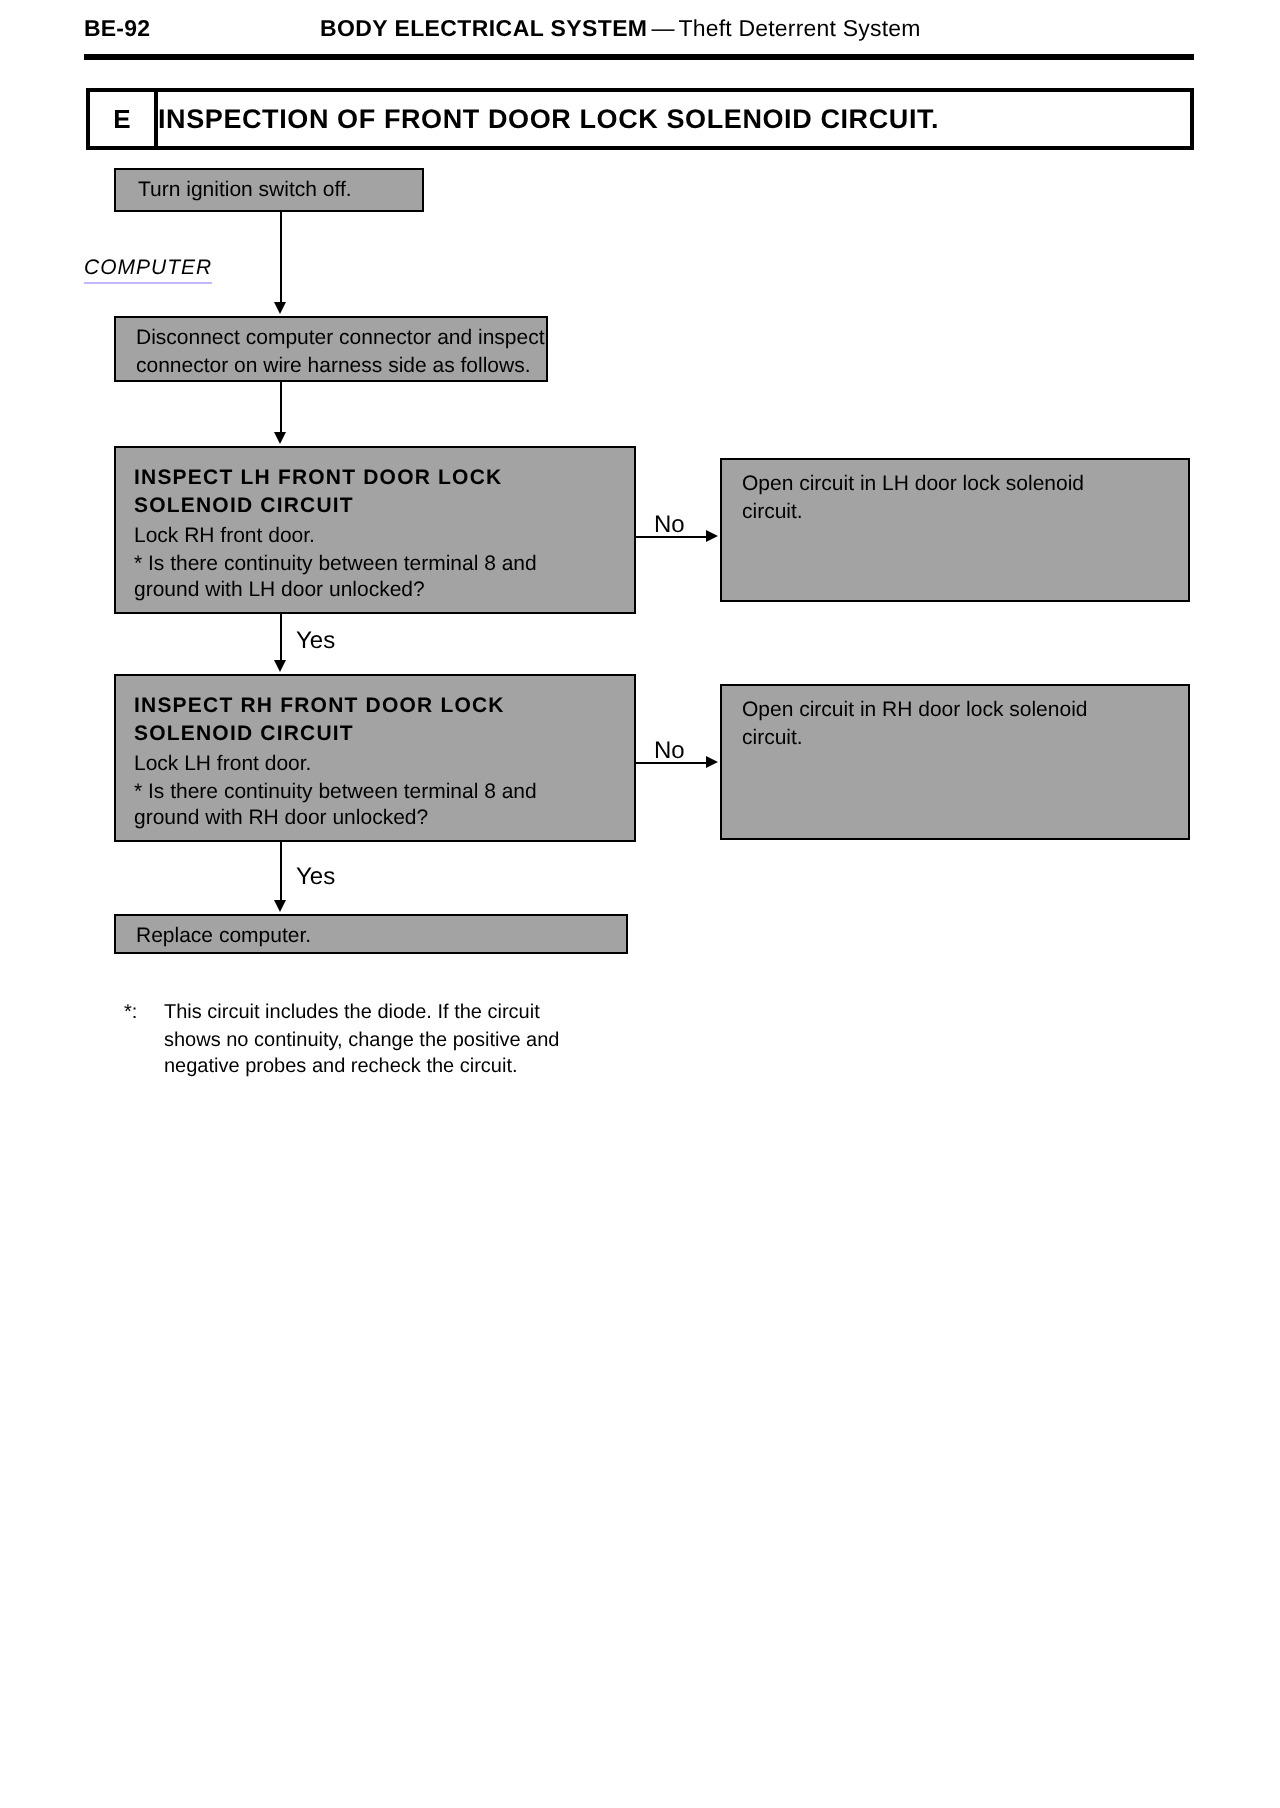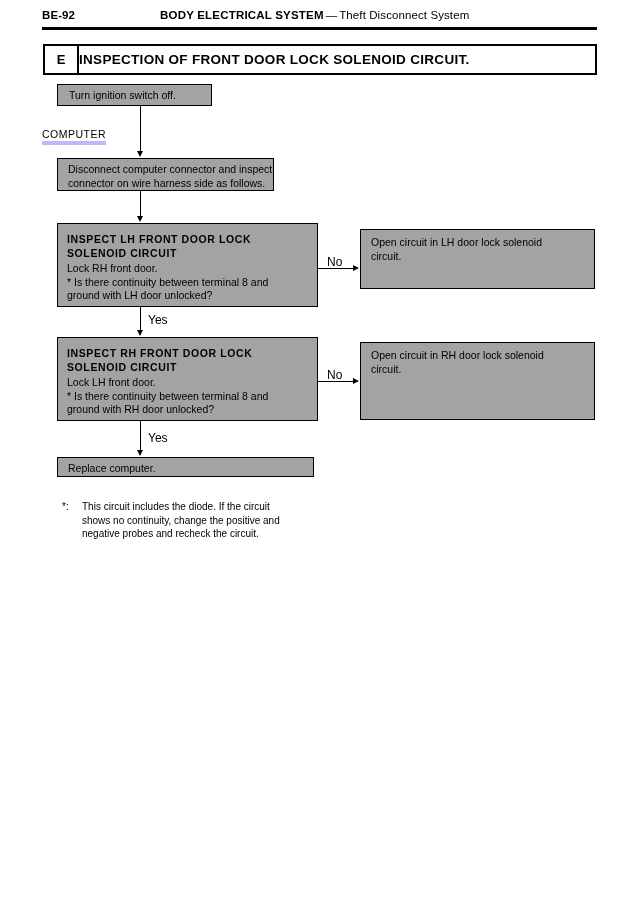--- a/index.html
+++ b/index.html
@@ -111,22 +111,23 @@
   #box-ignition .box-text {
     position: absolute;
     left: 11px; top: 4px;
   }
 
   #label-computer {
     position: absolute;
     left: 42px; top: 128px;
     font-size: 10.5px;
     letter-spacing: 0.5px;
-    border-bottom: 4px solid #c4b5fd;
+    border-bottom: 1px solid #c4b5fd;
     padding-bottom: 1px;
+    font-style: italic;
   }
 
   #box-disconnect {
     left: 57px; top: 158px;
     width: 217px; height: 33px;
   }
   #box-disconnect .box-text {
     position: absolute;
     left: 10px; top: 4px;
   }
@@ -139,21 +140,21 @@
     position: absolute;
     left: 9px; top: 8px;
   }
   #box-inspect-lh .box-text {
     position: absolute;
     left: 9px; top: 38px;
   }
 
   #box-open-lh {
     left: 360px; top: 229px;
-    width: 235px; height: 60px;
+    width: 235px; height: 72px;
   }
   #box-open-lh .box-text {
     position: absolute;
     left: 10px; top: 6px;
   }
 
   #box-inspect-rh {
     left: 57px; top: 337px;
     width: 261px; height: 84px;
   }
@@ -252,21 +253,21 @@
     padding-left: 20px;
     white-space: pre-line;
   }
 </style>
 </head>
 <body>
 
 <div id="page-header">
   <div id="page-number">BE-92</div>
   <div id="header-title-group">
-    <span id="header-main-title">BODY ELECTRICAL SYSTEM</span><span id="header-dash">—</span><span id="header-sub-title">Theft Disconnect System</span>
+    <span id="header-main-title">BODY ELECTRICAL SYSTEM</span><span id="header-dash">—</span><span id="header-sub-title">Theft Deterrent System</span>
   </div>
   <div id="header-rule"></div>
 </div>
 
 <div id="section-title-bar">
   <div id="section-letter">E</div>
   <div id="section-heading">INSPECTION OF FRONT DOOR LOCK SOLENOID CIRCUIT.</div>
 </div>
 
 <div class="flow-box" id="box-ignition">

